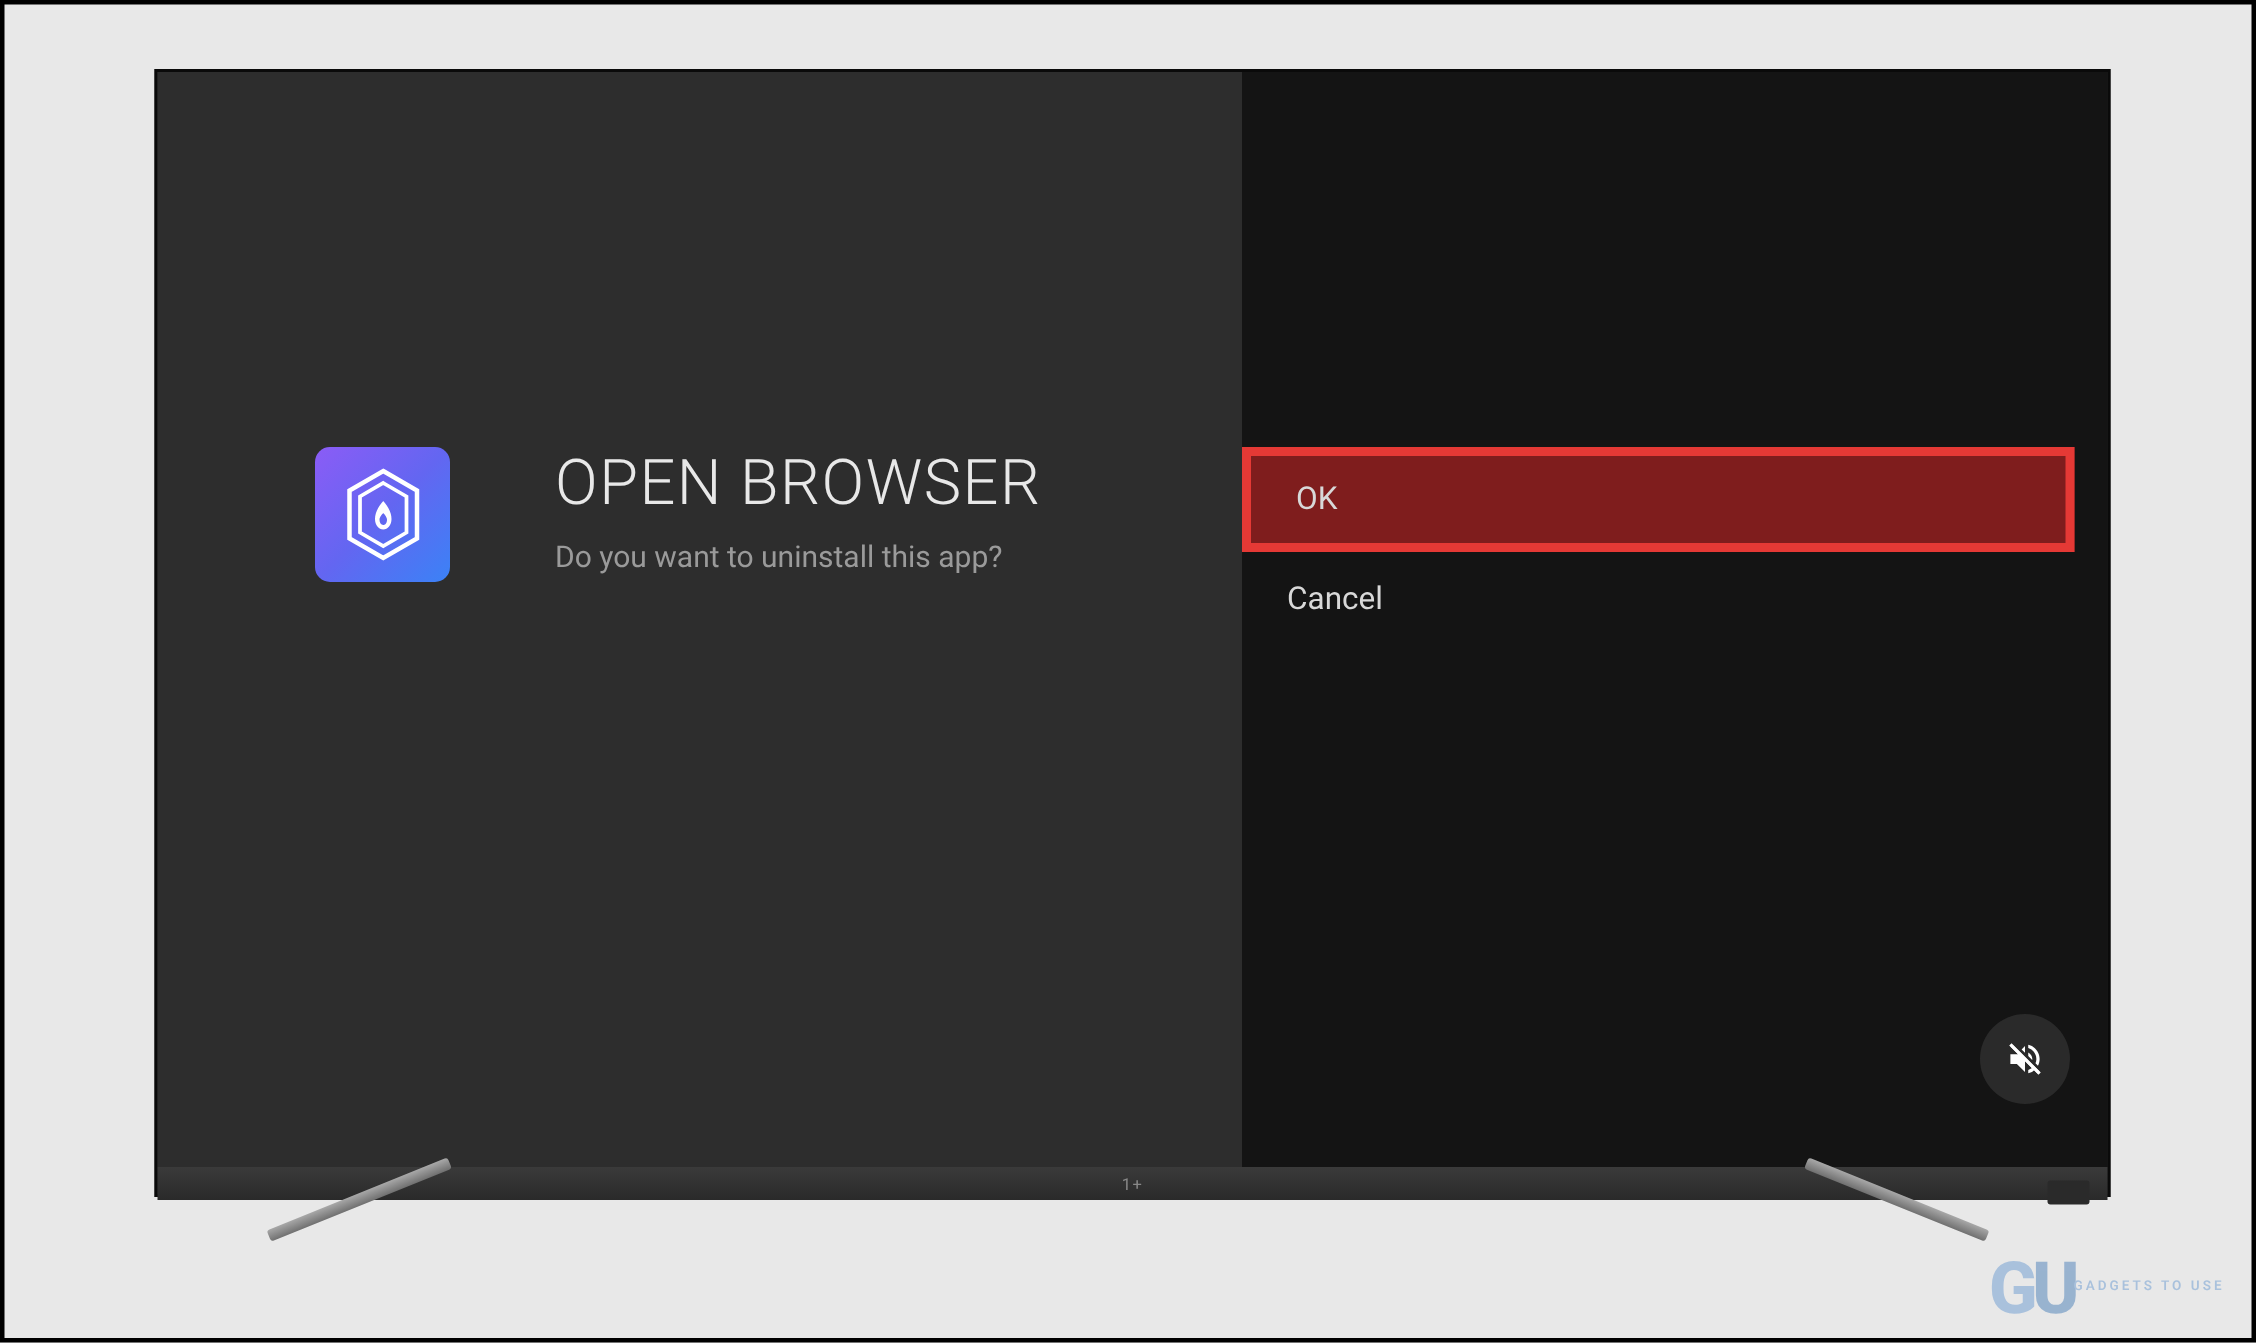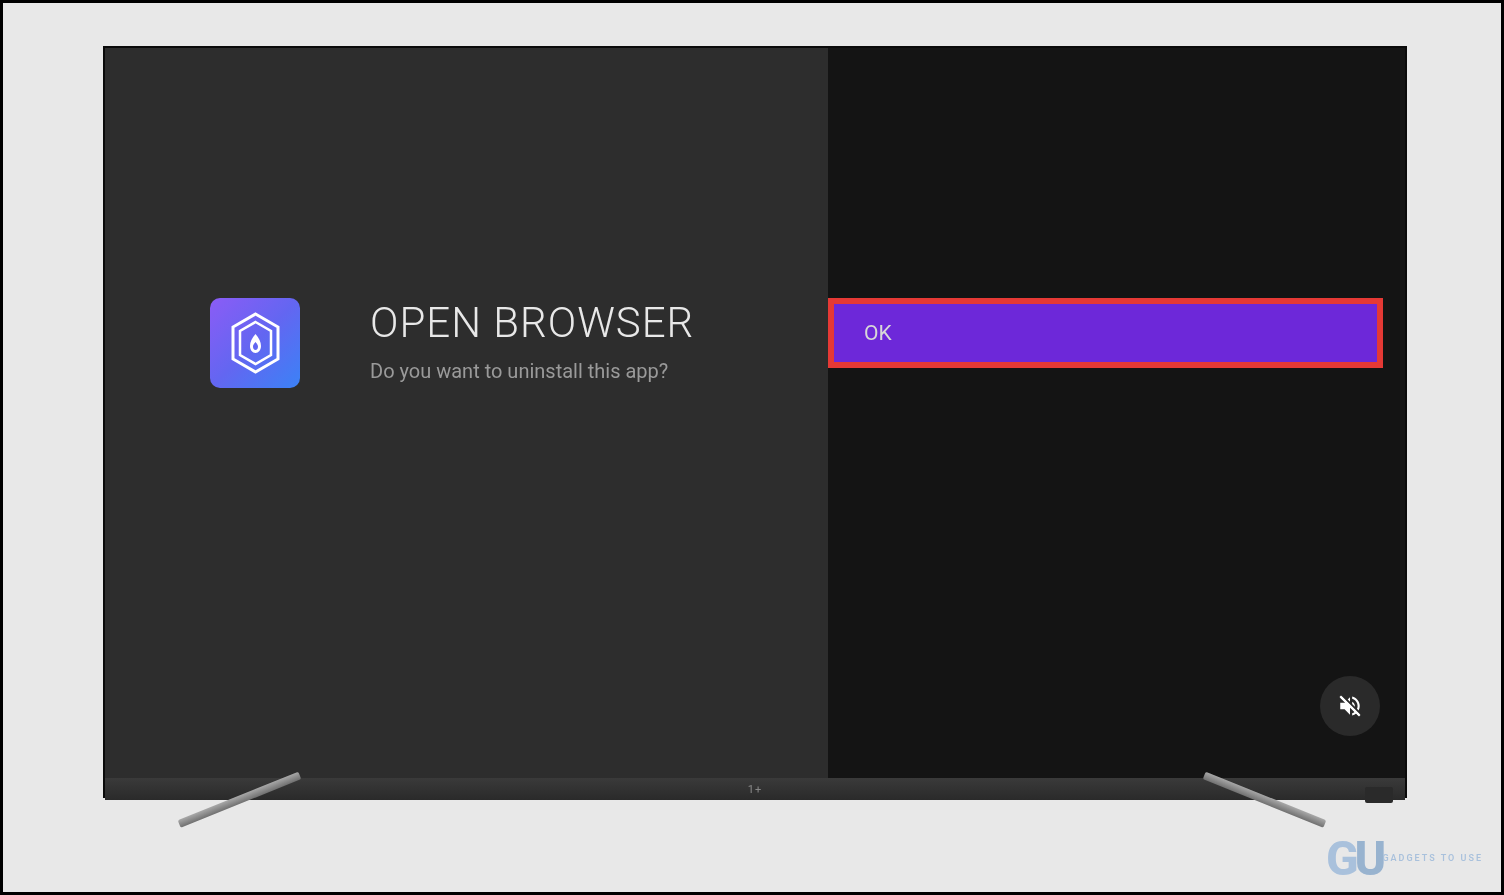--- a/index.html
+++ b/index.html
@@ -97,21 +97,21 @@
       display: flex;
       align-items: center;
       padding-left: 30px;
       color: #d8d8d8;
       font-size: 21px;
       cursor: pointer;
     }
     
     .action-button.ok {
       border: 6px solid #e53935;
-      background: #6d28d9;
+      background: #7f1d1d;
     }
     
     .action-button.cancel {
       background: transparent;
       height: 64px;
     }
     
     .mute-badge {
       position: absolute;
       bottom: 42px;
@@ -237,20 +237,23 @@
           <div class="app-title">OPEN BROWSER</div>
           <div class="app-subtitle">Do you want to uninstall this app?</div>
         </div>
       </div>
     </div>
 
     <div class="right-panel">
       <div class="action-button ok">
         <span>OK</span>
       </div>
+      <div class="action-button cancel">
+        <span>Cancel</span>
+      </div>
 
       <div class="mute-badge">
         <svg class="mute-icon" viewBox="0 0 24 24" fill="white">
           <path d="M16.5 12c0-1.77-1.02-3.29-2.5-4.03v2.21l2.45 2.45c.03-.2.05-.41.05-.63zm2.5 0c0 .94-.2 1.82-.54 2.64l1.51 1.51C20.63 14.91 21 13.5 21 12c0-4.28-2.99-7.86-7-8.77v2.06c2.89.86 5 3.54 5 6.71zM4.27 3L3 4.27 7.73 9H3v6h4l5 5v-6.73l4.25 4.25c-.67.52-1.42.93-2.25 1.18v2.06c1.38-.31 2.63-.95 3.69-1.81L19.73 21 21 19.73l-9-9L4.27 3zM12 4L9.91 6.09 12 8.18V4z"></path>
           <line x1="3" y1="3" x2="21" y2="21" stroke="white" stroke-width="2"></line>
         </svg>
       </div>
     </div>
 
   </div>

